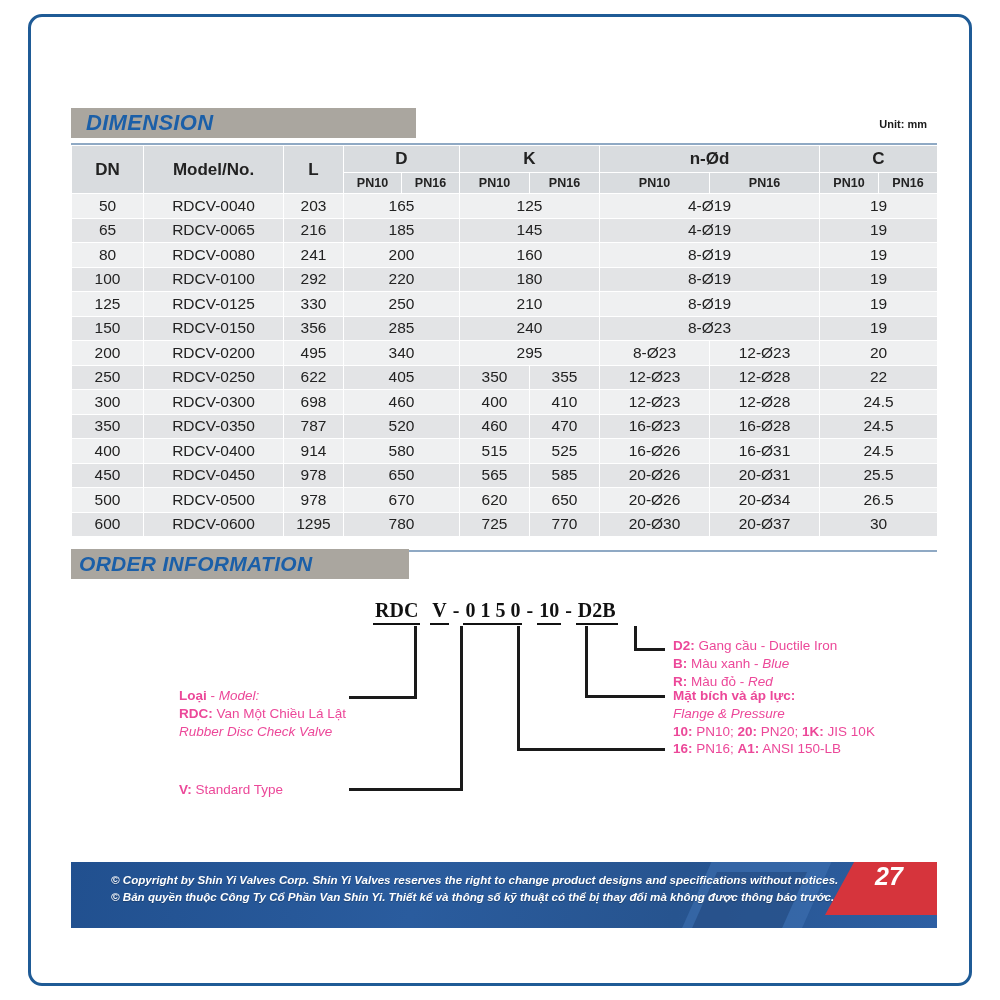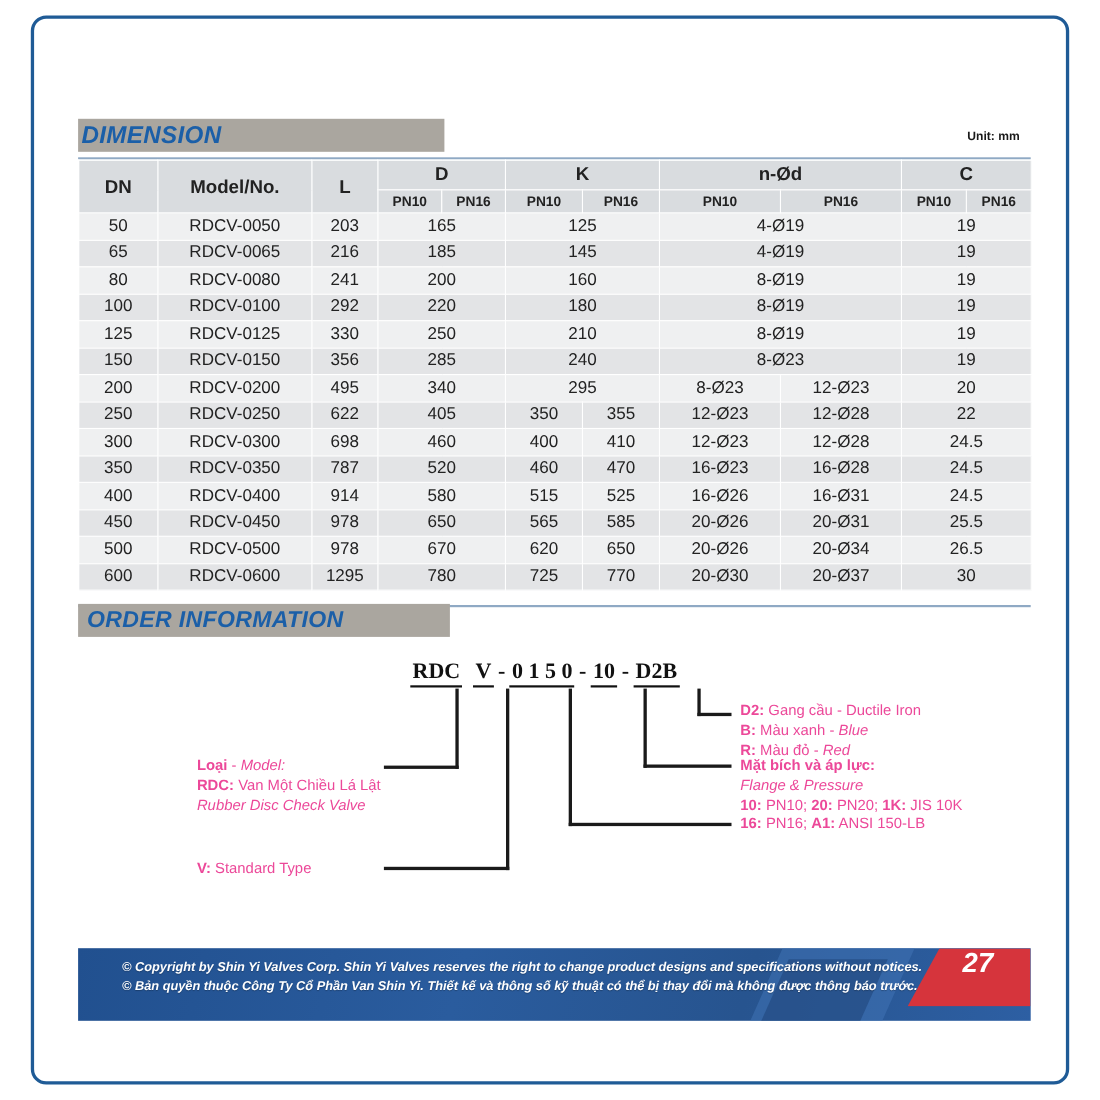--- a/index.html
+++ b/index.html
@@ -27,21 +27,21 @@
   
   .bar{
     position:absolute;
     background:#aaa69f;
     color:#1b5fa8;
     font-weight:bold;
     font-style:italic;
     letter-spacing:.3px;
     display:flex;align-items:center;
   }
-  #dimension-bar{left:38px;top:89px;width:330px;height:30px;font-size:22px;padding-left:3px;}
+  #dimension-bar{left:38px;top:89px;width:330px;height:30px;font-size:22px;padding-left:15px;}
   #order-bar{left:38px;top:530px;width:330px;height:30px;font-size:21px;padding-left:8px;}
 
   #unit-label{
     position:absolute;right:40px;top:99px;
     font-size:11px;font-weight:bold;color:#1a1a1a;
   }
 
   
   #dimension-table{
     position:absolute;left:38px;top:126px;width:866px;
@@ -177,21 +177,21 @@
         <th class="th-sub">PN16</th>
         <th class="th-sub">PN10</th>
         <th class="th-sub">PN16</th>
         <th class="th-sub">PN10</th>
         <th class="th-sub">PN16</th>
       </tr>
     </thead>
     <tbody id="dimension-tbody">
         <tr>
           <td>50</td>
-          <td>RDCV-0050</td>
+          <td>RDCV-0040</td>
           <td>203</td>
           <td colspan="2">165</td>
           <td colspan="2">125</td>
           <td colspan="2">4-Ø19</td>
           <td colspan="2">19</td>
         </tr>
         <tr class="alt">
           <td>65</td>
           <td>RDCV-0065</td>
           <td>216</td>

